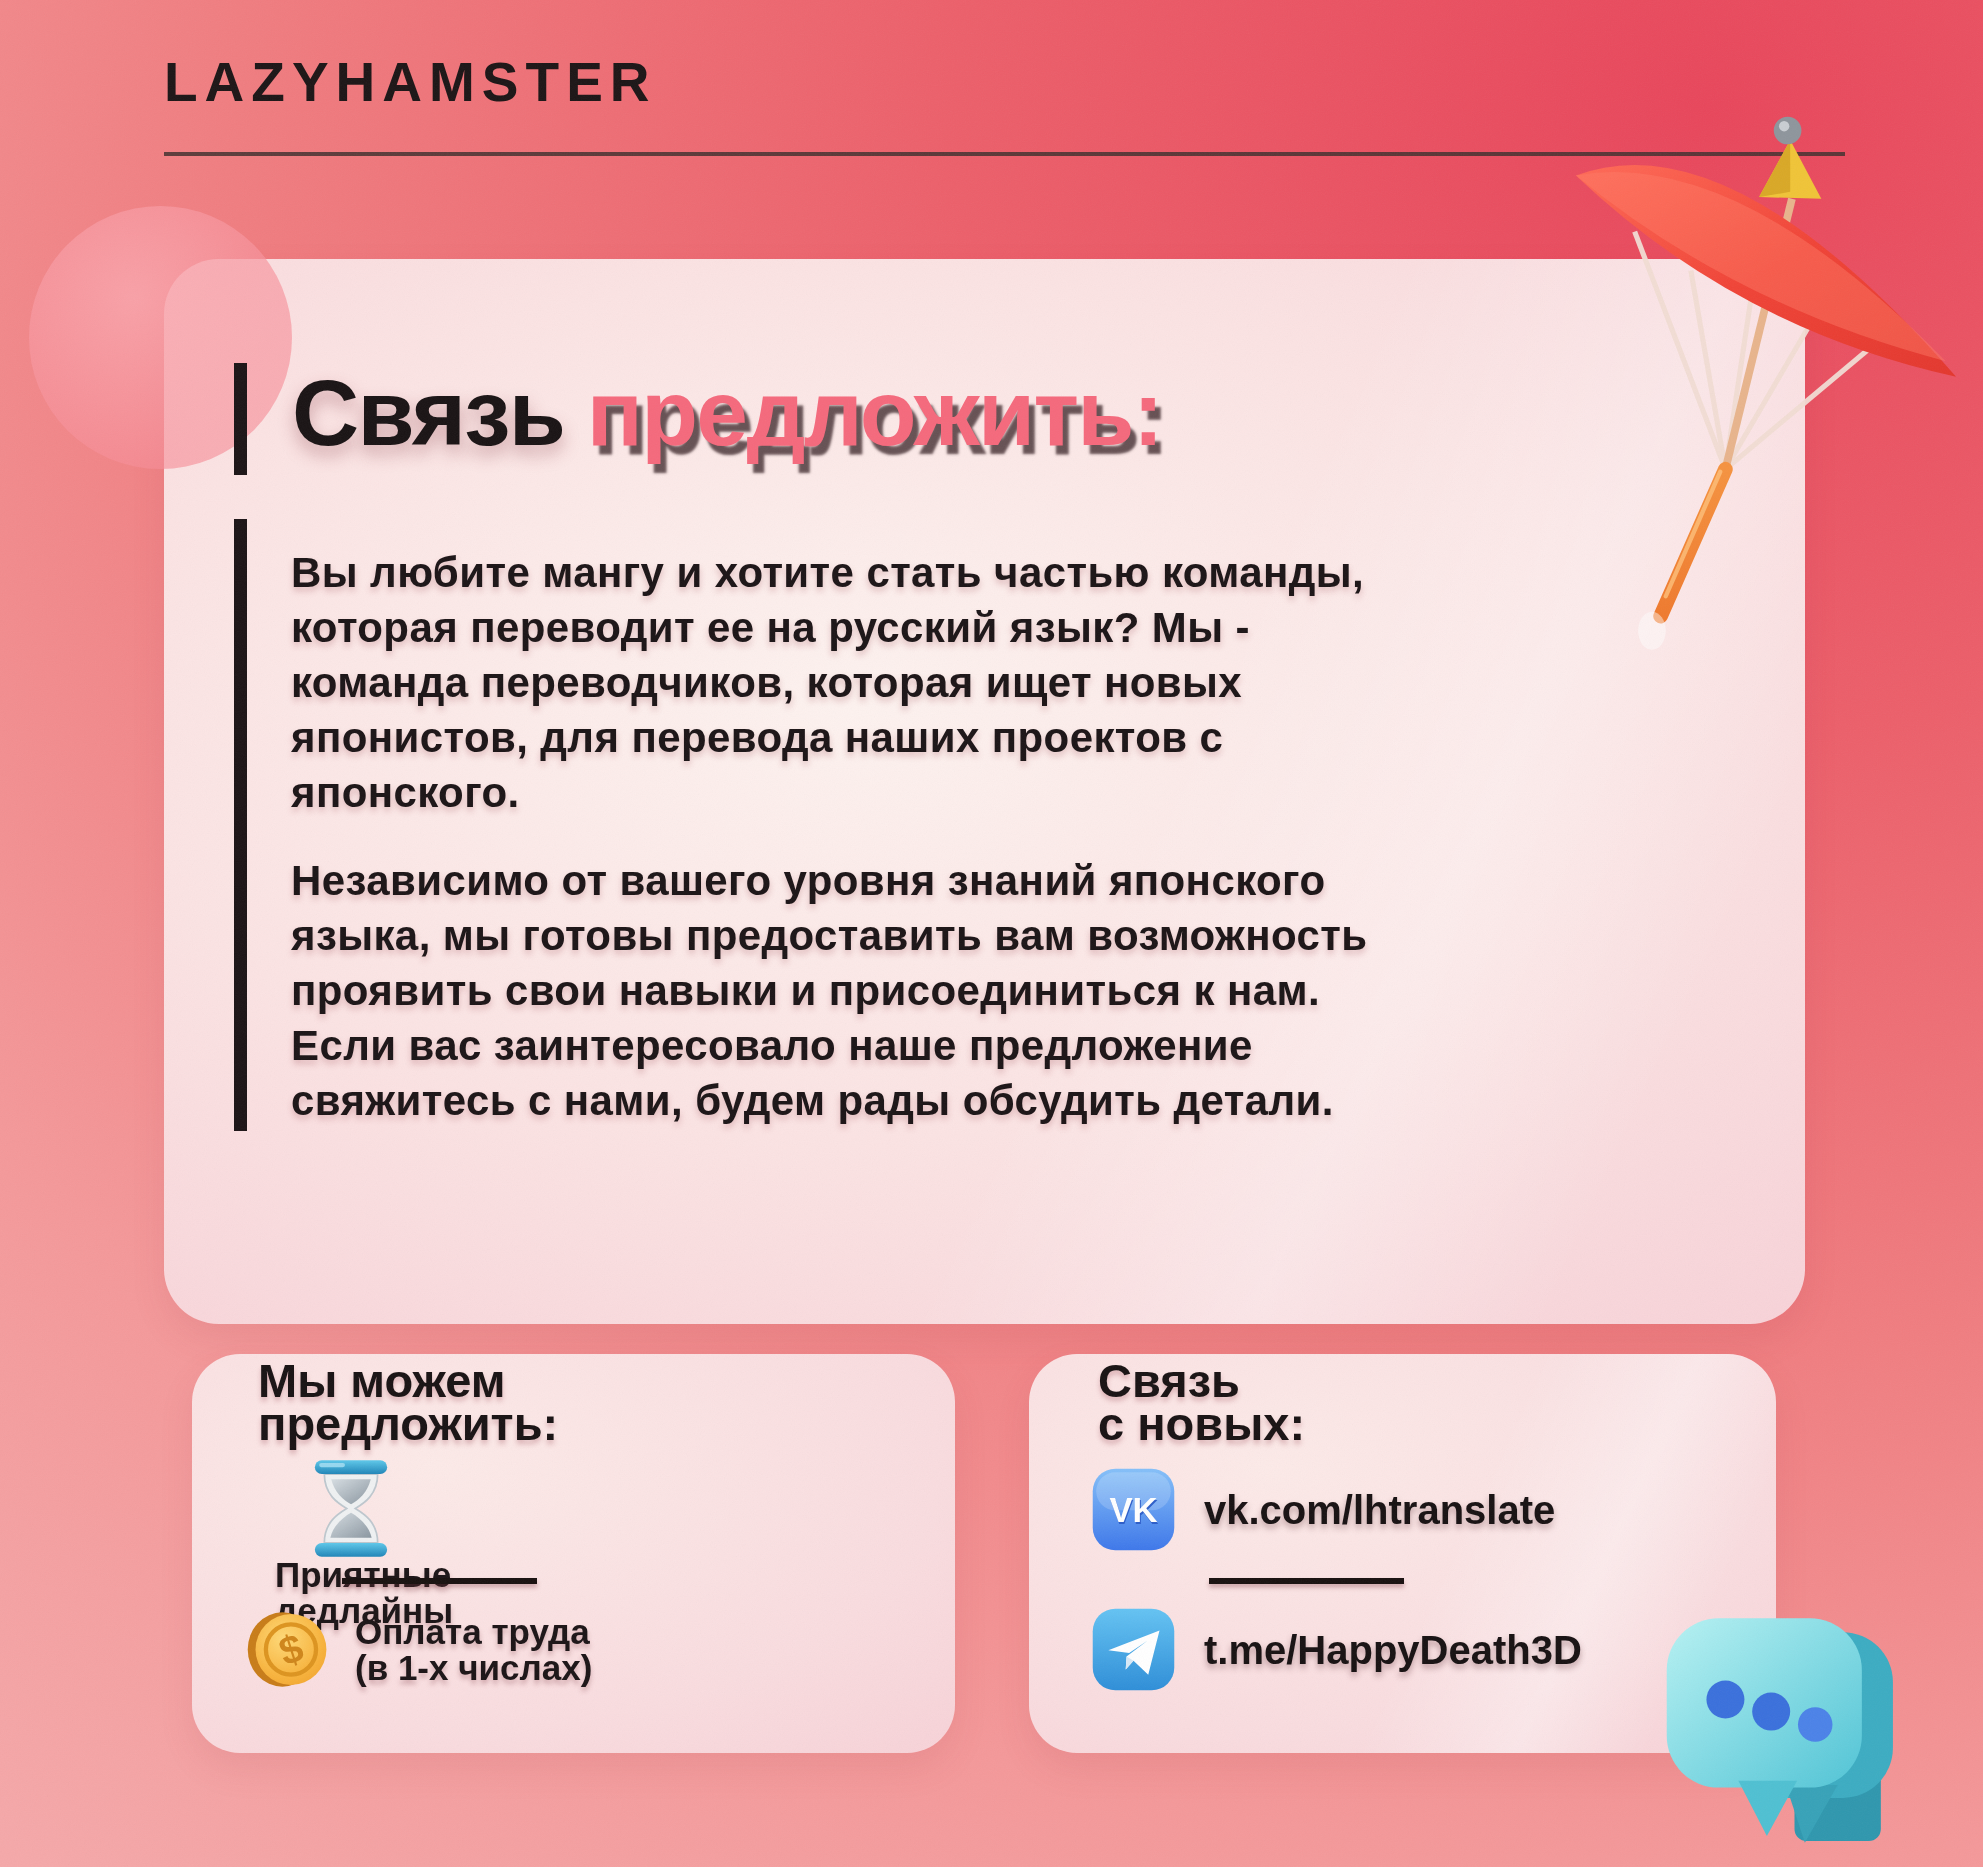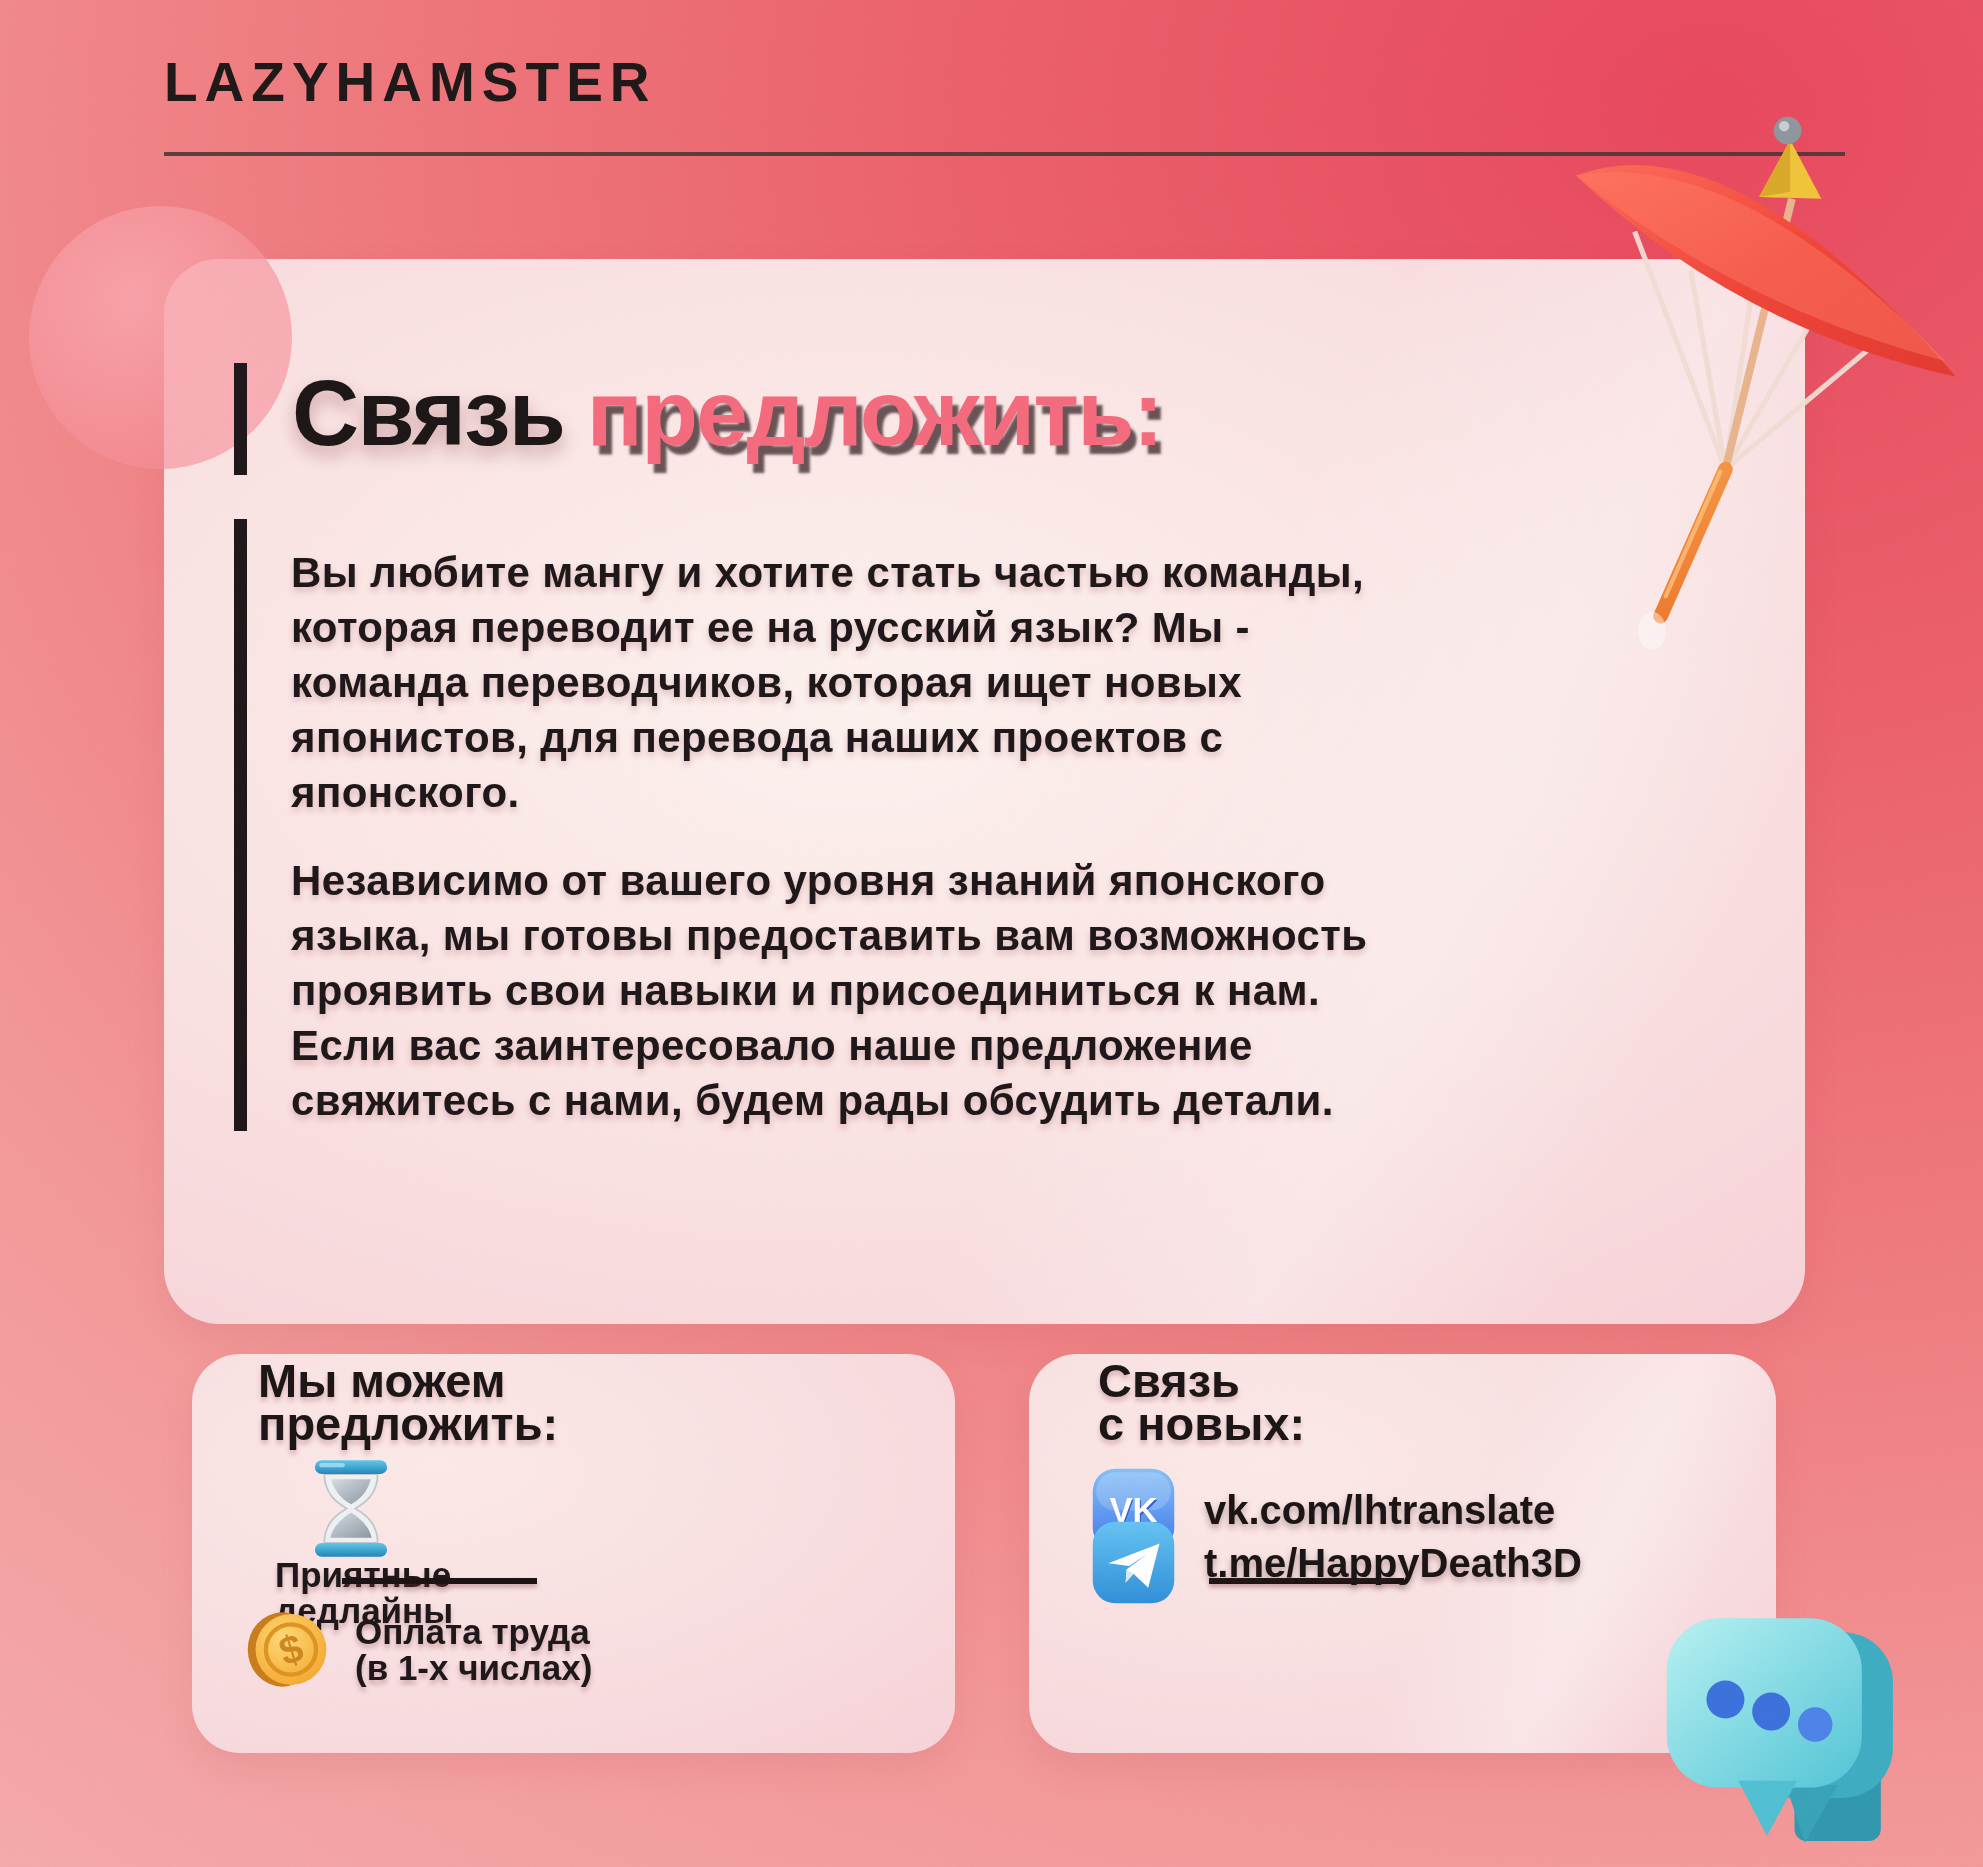--- a/index.html
+++ b/index.html
@@ -53,21 +53,21 @@
   .row-label{font-size:35px;line-height:36px;font-weight:800;white-space:pre-line;
     margin-left:26px;color:#1b1416;text-shadow:0 3.5px 5.2px rgba(120,50,60,.32);}
   .link-label{font-size:40px;line-height:42px;font-weight:800;margin-left:28px;white-space:nowrap;
     color:#171112;text-shadow:0 4.3px 6px rgba(90,40,48,.38);}
   .hr-mini{height:6px;background:#18100f;z-index:5;box-shadow:0 3.5px 4.3px rgba(120,50,60,.35);}
   .offer-divider{left:342px;top:1578px;width:195px;}
   .contact-divider{left:1209px;top:1578px;width:195px;}
   .offer-row1{left:249px;top:1460px;height:97px;flex-direction:column;}
   .offer-row2{left:246px;top:1608px;height:83px;}
   .contact-row1{left:1091px;top:1467px;height:85px;}
-  .contact-row2{left:1091px;top:1520px;height:85px;}
+  .contact-row2{left:1091px;top:1607px;height:85px;}
   
   .umbrella{left:1505px;top:102px;width:484px;height:553px;z-index:6;}
   .bubble{left:1656px;top:1608px;width:277px;height:259px;z-index:7;}
   .grain{left:0;top:0;width:1984px;height:1868px;z-index:40;pointer-events:none;opacity:.05;}
 </style>
 </head>
 <body>
 
 <div class="poster">
 

